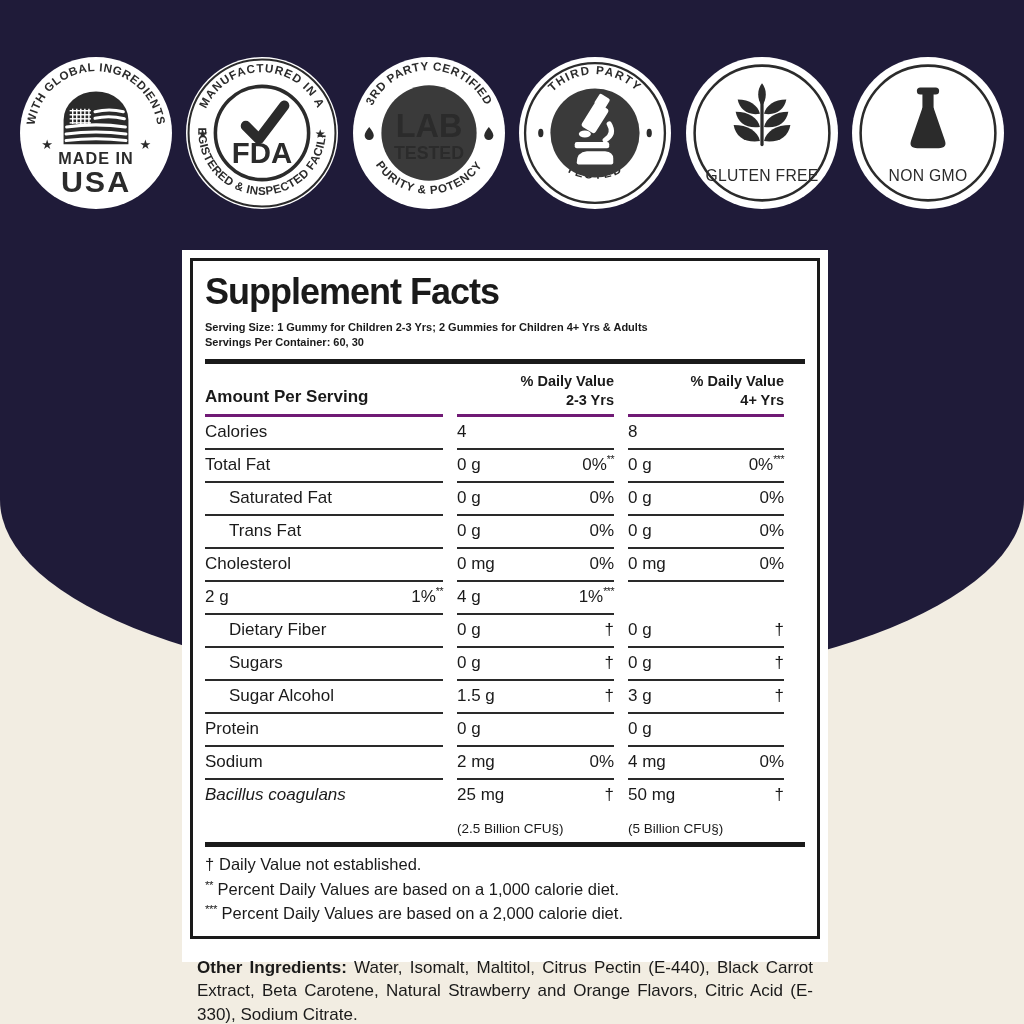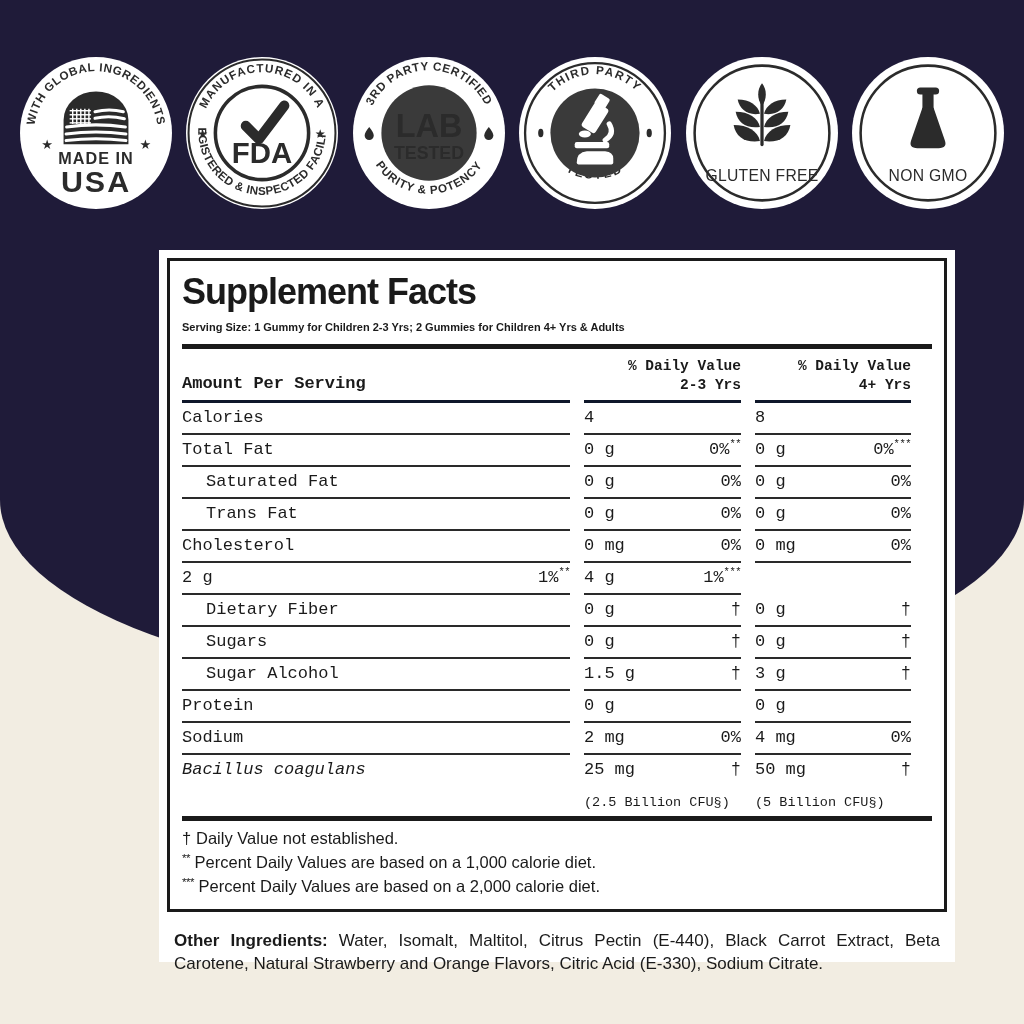--- a/index.html
+++ b/index.html
@@ -18,39 +18,39 @@
   
   .badges {
     position:absolute; top:57px; left:0; width:1024px;
     display:flex; justify-content:space-between; padding:0 20px;
   }
   .badge { width:152px; height:152px; }
   .badge text { fill:#2b2b2b; font-family:"Liberation Sans", sans-serif; }
   .badge .arc { font-size:11.5px; font-weight:bold; }
   
   .panel {
-    position:absolute; left:159px; top:250px; width:796px; height:712px;
+    position:absolute; left:182px; top:250px; width:646px; height:712px;
     background:#ffffff;
   }
   .facts-box { margin:8px; border:3px solid #1a1a1a; padding:8px 12px 8px; }
   .sf-title { font-size:36px; font-weight:bold; letter-spacing:-1px; margin:2px 0 7px; }
   .serving  { font-size:11px; font-weight:bold; line-height:1.35; }
   .bar { height:5px; background:#1a1a1a; margin-top:9px; }
   .bar.bottom { margin-top:0; }
 
   .grid {
     display:grid; grid-template-columns:1fr 157px 156px;
     column-gap:14px; padding-right:21px;
   }
-  .hdr .cell { border-bottom:3px solid #0f172a;font-family:Liberation Mono, monospace; }
+  .hdr .cell { border-bottom:3px solid #701a75; }
   .hdr { align-items:end; }
   .h-amount { font-size:17px; font-weight:bold; padding:14px 0 7px; }
   .h-dv { font-size:14.5px; font-weight:bold; text-align:right; line-height:1.3; padding:8px 0 5px; }
 
-  .row .cell { border-bottom:2px solid #2a2a2a; padding:5px 0 6px; font-size:17px;font-family:Liberation Mono, monospace; }
+  .row .cell { border-bottom:2px solid #2a2a2a; padding:5px 0 6px; font-size:17px; }
   .row .lbl.indent { padding-left:24px; }
   .row .lbl.italic { font-style:italic; }
   .val { display:flex; justify-content:space-between; align-items:baseline; }
   .mark { font-size:10.5px; letter-spacing:-0.5px; line-height:0; }
   .row.last .cell { border-bottom:none; }
   .subline { font-size:13.5px; margin-top:16px; }
 
   .footnotes { font-size:16.5px; line-height:1.42; padding:6px 0 2px; }
   .fn .mk { display:inline-block; min-width:14px; }
   .fn .mk.sup { vertical-align:6px; font-size:11.5px; min-width:0; letter-spacing:-0.5px; }
@@ -183,20 +183,21 @@
         <path d="M -5.5 -12 L -16.5 20 Q -19.5 28 -10.5 28 L 10.5 28 Q 19.5 28 16.5 20 L 5.5 -12 Z"></path>
       </g>
       <text x="75" y="122" text-anchor="middle" font-size="15.5" font-weight="500" letter-spacing="0.3">NON GMO</text>
     </svg>
   </div>
 
   <div class="panel">
     <div class="facts-box">
       <div class="sf-title">Supplement Facts</div>
       <div class="serving">Serving Size: 1 Gummy for Children 2-3 Yrs; 2 Gummies for Children 4+ Yrs &amp; Adults</div>
+      <div class="serving">Servings Per Container: 60, 30</div>
       <div class="bar"></div>
 
       <div class="grid hdr">
         <div class="cell h-amount">Amount Per Serving</div>
         <div class="cell h-dv">
           <div>% Daily Value</div>
           <div>2-3 Yrs</div>
         </div>
         <div class="cell h-dv">
           <div>% Daily Value</div>

